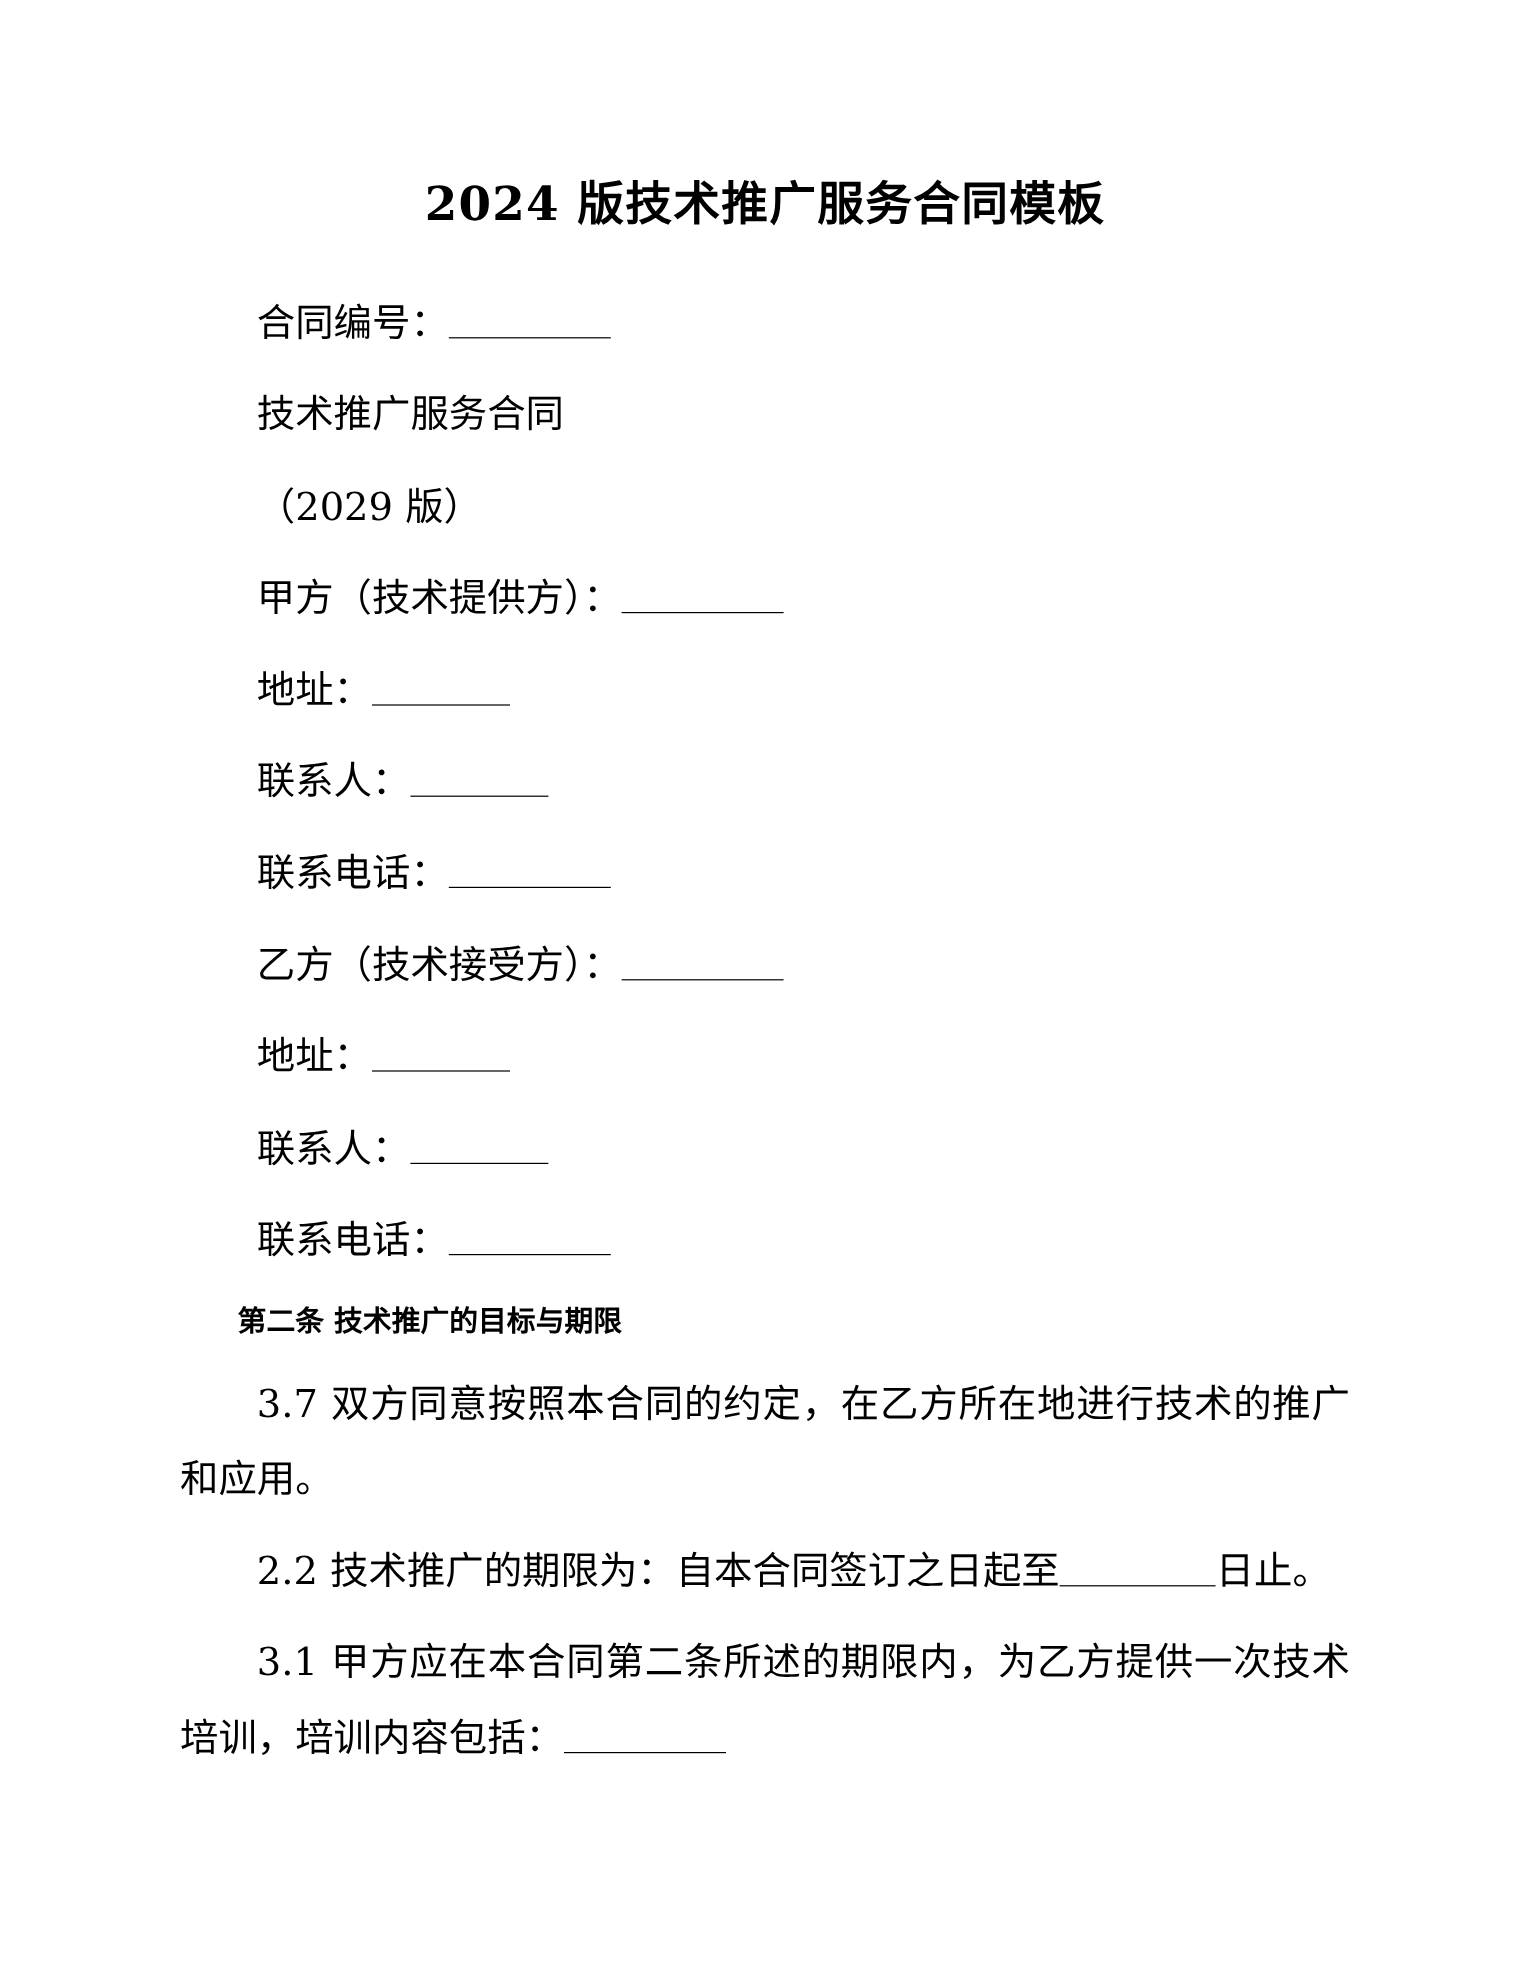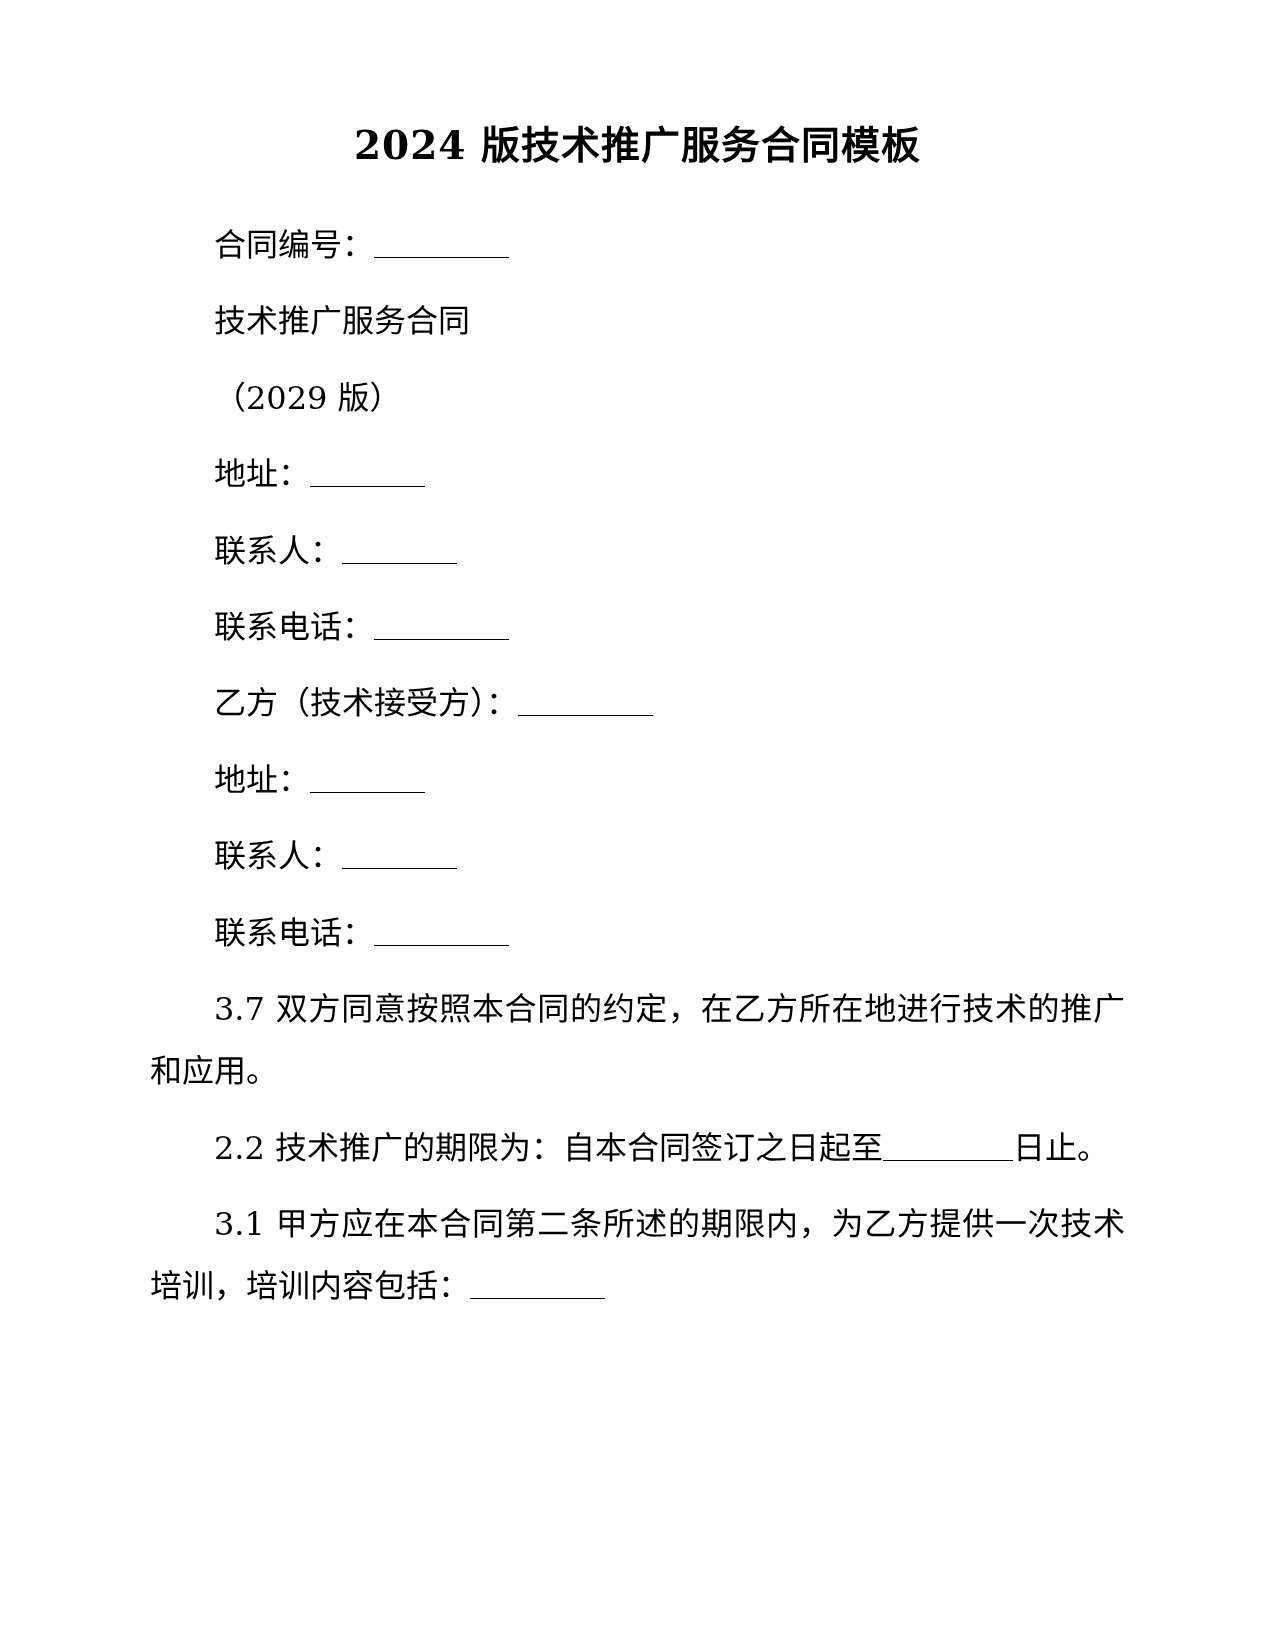--- a/index.html
+++ b/index.html
@@ -11,21 +11,21 @@
     width: 1275px;
     height: 1650px;
     font-family: "DejaVu Serif", "Liberation Serif", serif;
     color: #000000;
     overflow: hidden;
   }
   .page {
     width: 1275px;
     height: 1650px;
     box-sizing: border-box;
-    padding: 96px 150px 60px 150px;
+    padding: 120px 150px 60px 150px;
     position: relative;
   }
   .doc-title {
     text-align: center;
     font-size: 39px;
     font-weight: 700;
     letter-spacing: 1px;
     margin: 18px 0 44px 0;
     font-family: "DejaVu Serif", "Liberation Serif", serif;
   }
@@ -70,20 +70,23 @@
     <p class="para body-indent">
       <span>合同编号：</span><span class="blank b-md"></span>
     </p>
     <p class="para body-indent">
       <span>技术推广服务合同</span>
     </p>
     <p class="para body-indent">
       <span>（2029 版）</span>
     </p>
     <p class="para body-indent">
+      <span>甲方（技术提供方）：</span><span class="blank b-md"></span>
+    </p>
+    <p class="para body-indent">
       <span>地址：</span><span class="blank b-sm"></span>
     </p>
     <p class="para body-indent">
       <span>联系人：</span><span class="blank b-sm"></span>
     </p>
     <p class="para body-indent">
       <span>联系电话：</span><span class="blank b-md"></span>
     </p>
     <p class="para body-indent">
       <span>乙方（技术接受方）：</span><span class="blank b-md"></span>
@@ -94,20 +97,21 @@
     <p class="para body-indent">
       <span>联系人：</span><span class="blank b-sm"></span>
     </p>
     <p class="para body-indent">
       <span>联系电话：</span><span class="blank b-md"></span>
     </p>
   </div>
 
 
   <div>
+    <p class="para sec-head body-indent">第二条  技术推广的目标与期限</p>
     <p class="para body-indent">
       <span>3.7  双方同意按照本合同的约定，在乙方所在地进行技术的推广和应用。</span>
     </p>
     <p class="para body-indent">
       <span>2.2  技术推广的期限为：自本合同签订之日起至</span><span class="blank b-inline"></span><span>日止。</span>
     </p>
   </div>
 
   <div>
     <p class="para body-indent bold">

